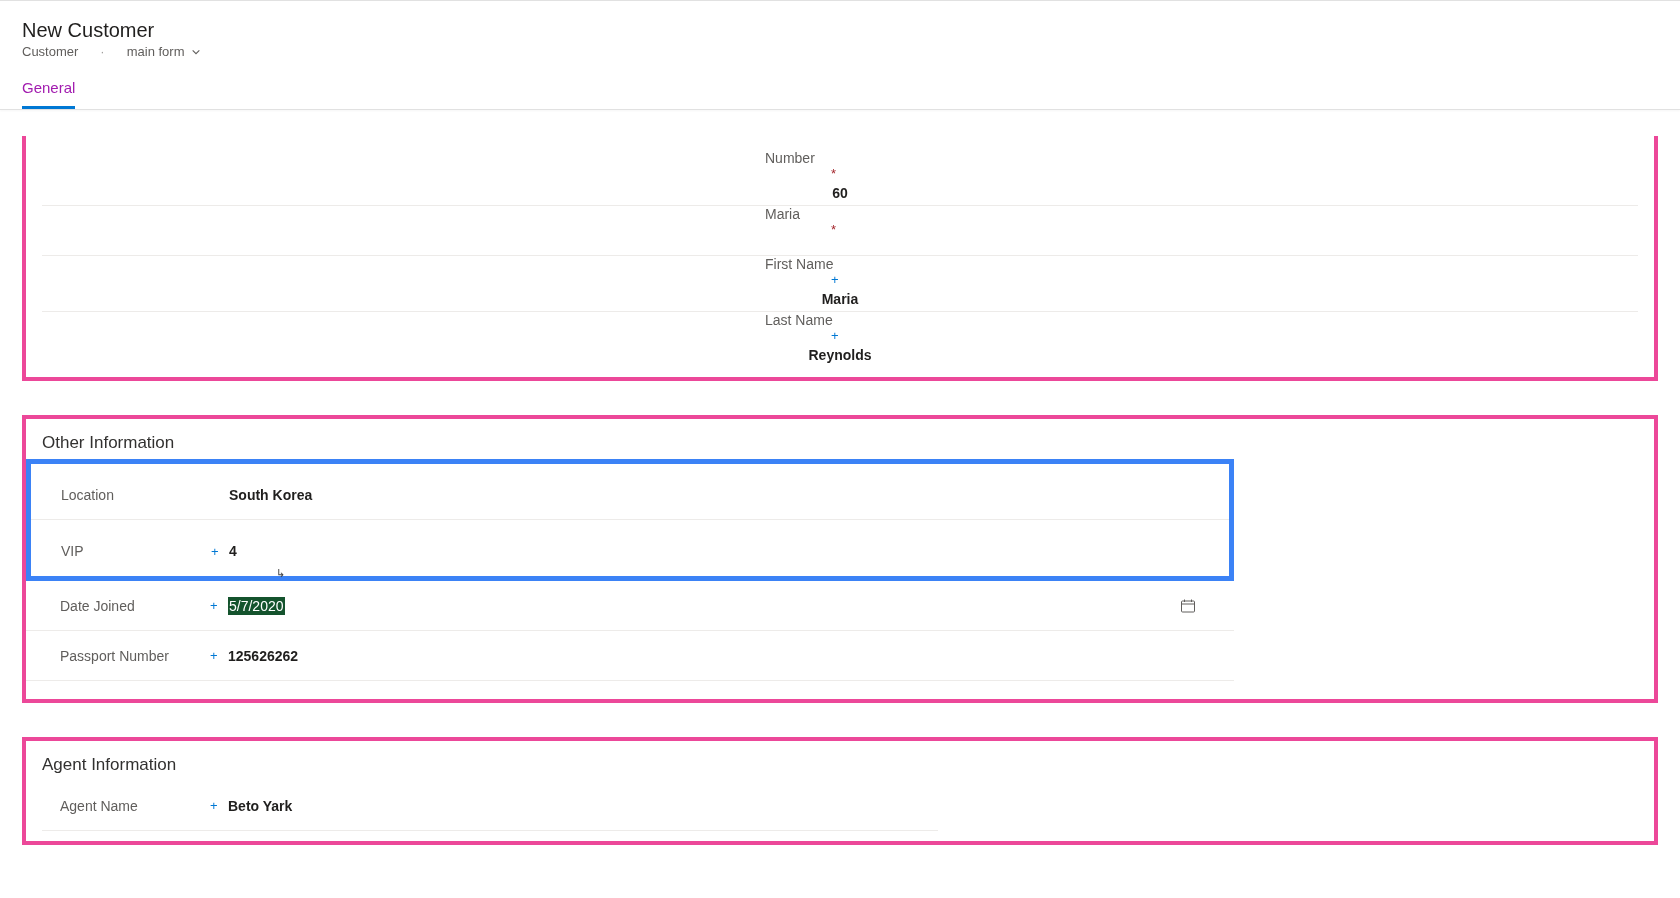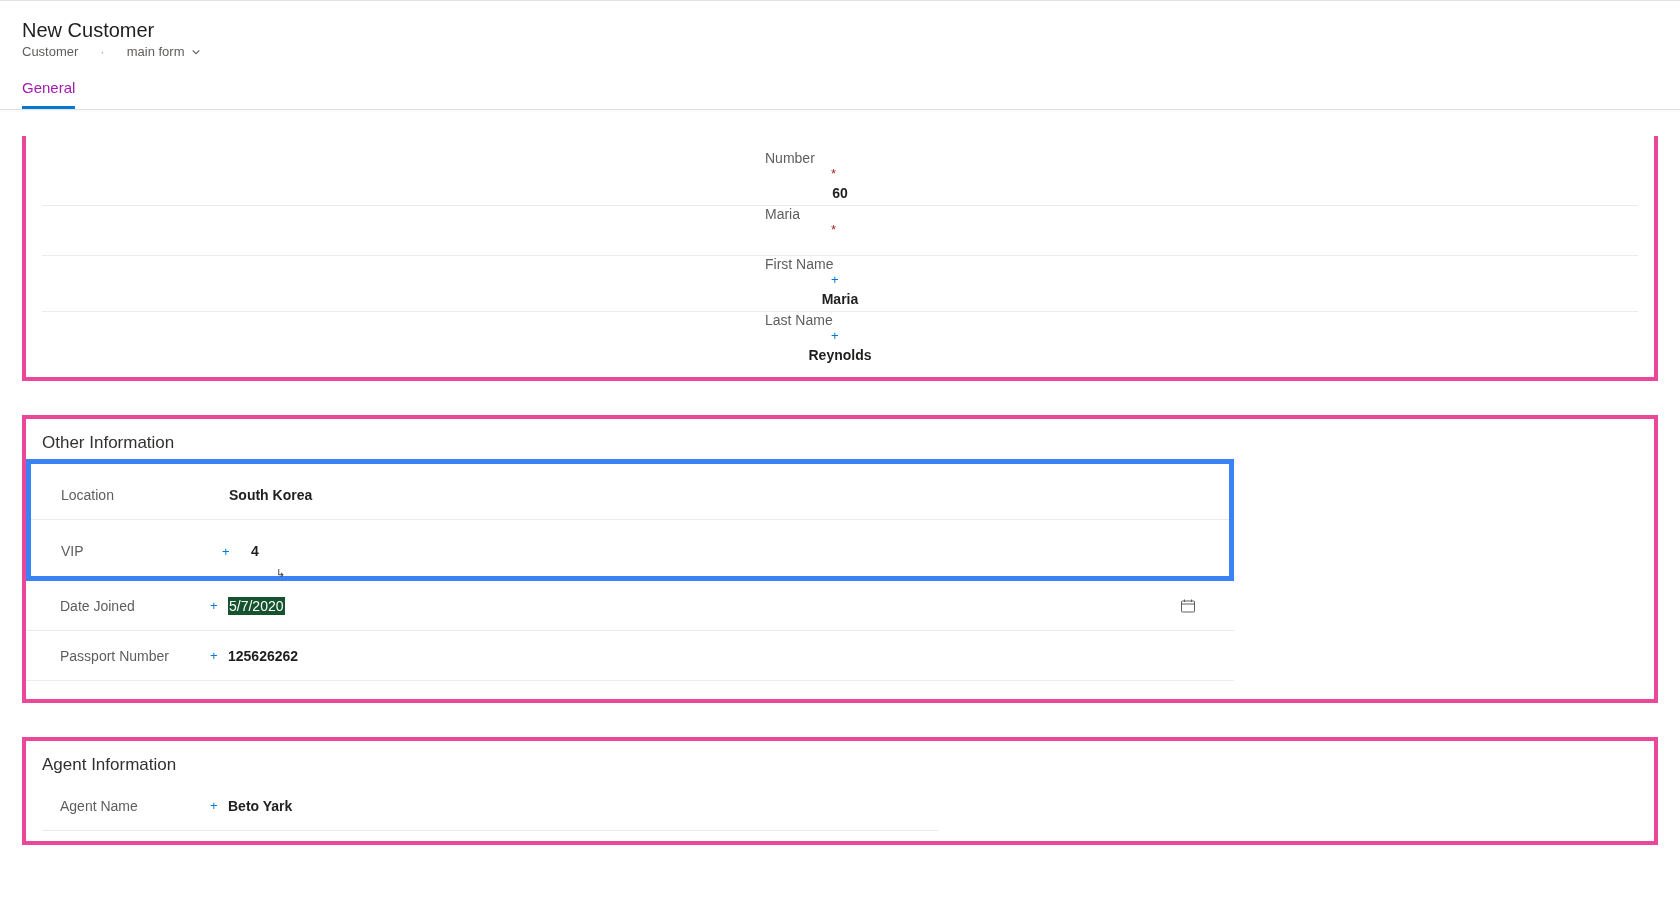--- a/index.html
+++ b/index.html
@@ -99,21 +99,21 @@
   padding: 4px 0;
 }
 .owner-link { color: #0078d4; font-weight: 600; cursor: pointer; display: inline-flex; align-items: center; gap: 8px; }
 .owner-icon { width: 16px; height: 16px; color: #0078d4; flex-shrink: 0; }
 .highlighted-box {
   border: 5px solid #3b82f6;
   margin: 0 0 0 0;
   position: relative;
 }
 .highlighted-box .field-row { border-bottom: 1px solid #edebe9; margin-left: 0; padding-left: 30px; width: 100%; margin-top: 6px; }
-.highlighted-box .field-row:last-child { border-bottom: none; gap: 11px; }
+.highlighted-box .field-row:last-child { border-bottom: none; }
 .other-section { margin-right: 420px; }
 .date-row { position: relative; }
 .date-val-selected { background: #14532d; color: #fff; padding: 1px 1px; font-weight: 400; }
 .calendar-icon {
   position: absolute;
   right: 38px;
   top: 50%;
   transform: translateY(-50%);
   width: 16px; height: 16px;
   color: #605e5c;

